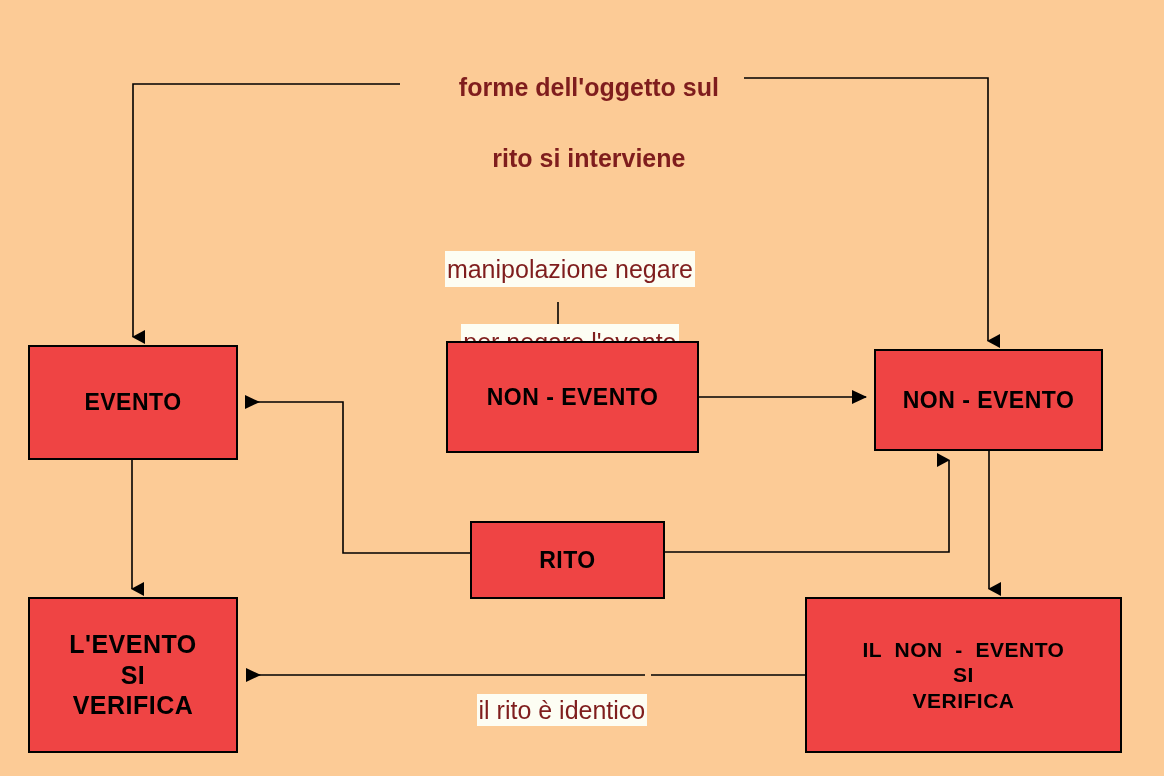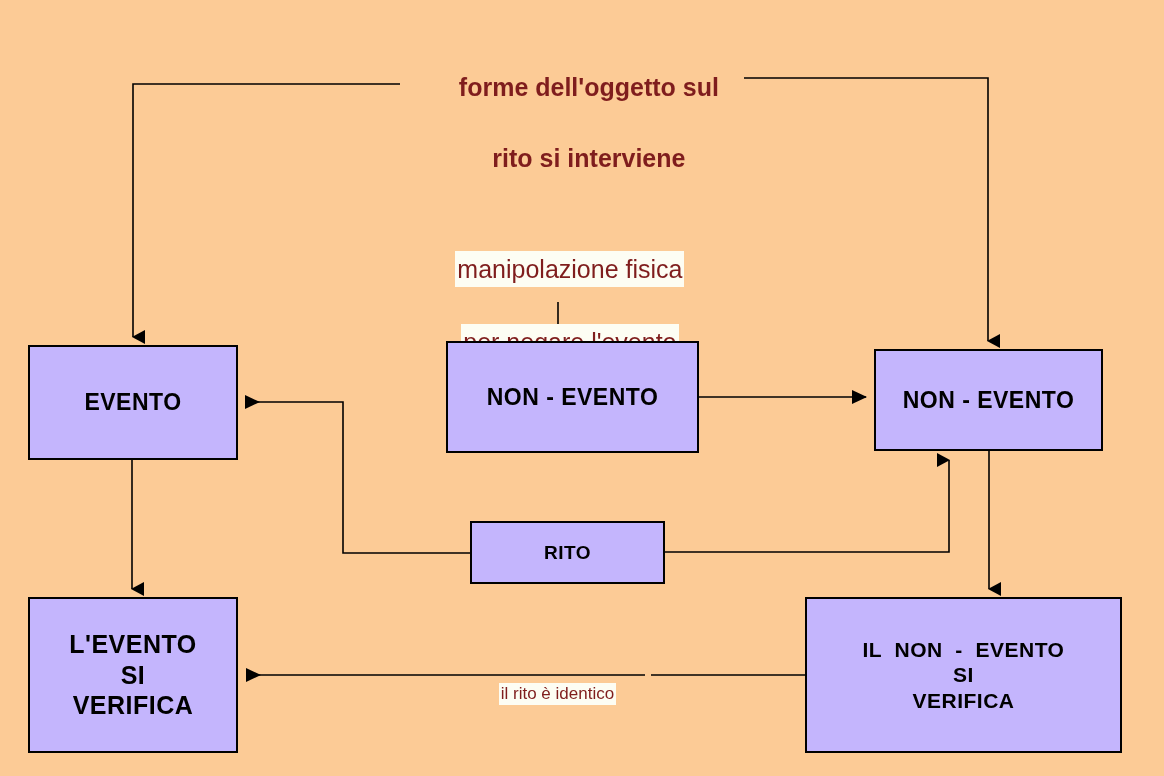--- a/index.html
+++ b/index.html
@@ -21,41 +21,41 @@
   #wires {
     position: absolute;
     left: 0;
     top: 0;
     width: 1164px;
     height: 776px;
     pointer-events: none;
   }
   .node {
     position: absolute;
-    background: #c4b5fd;
+    background: #ef4444;
     border: 2px solid #000000;
     box-sizing: border-box;
     display: flex;
     flex-direction: column;
     align-items: center;
     justify-content: center;
     text-align: center;
     color: #000000;
     font-weight: bold;
     letter-spacing: 0.5px;
   }
   .node .line {
     display: block;
     line-height: 1.22;
     white-space: pre;
   }
   #node-evento      { left: 28px;  top: 345px; width: 210px; height: 115px; font-size: 23px; }
   #node-non-evento-centro { left: 446px; top: 341px; width: 253px; height: 112px; font-size: 23px; }
   #node-non-evento-destra { left: 874px; top: 349px; width: 229px; height: 102px; font-size: 23px; }
-  #node-rito        { left: 470px; top: 521px; width: 195px; height: 63px;  font-size: 19px; }
+  #node-rito        { left: 470px; top: 521px; width: 195px; height: 78px;  font-size: 23px; }
   #node-evento-si-verifica { left: 28px;  top: 597px; width: 210px; height: 156px; font-size: 25px; text-align: right; }
   #node-non-evento-si-verifica { left: 805px; top: 597px; width: 317px; height: 156px; font-size: 21px; }
 
   .freetext {
     position: absolute;
     color: #7f1d1d;
     text-align: center;
     white-space: pre;
   }
   .freetext .line {
@@ -77,21 +77,21 @@
     left: 398px;
     top: 214px;
     width: 316px;
     font-size: 25px;
     line-height: 1.46;
   }
   #rito-identico-note {
     left: 445px;
     top: 661px;
     width: 206px;
-    font-size: 17px;
+    font-size: 25px;
     line-height: 1.3;
   }
 </style>
 </head>
 <body>
 
 <div id="stage">
 
   <svg id="wires" viewBox="0 0 1164 776">
     <defs>
@@ -128,21 +128,21 @@
     <path d="M 645,675 L 247,675" fill="none" stroke="#000" stroke-width="1.6" marker-end="url(#ah-left)"></path>
     <path d="M 651,675 L 829,675" fill="none" stroke="#000" stroke-width="1.6" marker-end="url(#ah-right)"></path>
   </svg>
 
   <div class="freetext" id="title-note">
     <span class="line">forme dell'oggetto sul</span><br>
     <span class="line">rito si interviene</span>
   </div>
 
   <div class="freetext hl" id="manipolazione-note">
-    <span class="line">manipolazione fisica</span><br>
+    <span class="line">manipolazione negare</span><br>
     <span class="line">per negare l'evento</span>
   </div>
 
   <div class="freetext hl" id="rito-identico-note">
     <span class="line">il rito è identico</span>
   </div>
 
   <div class="node" id="node-evento">
     <span class="line">EVENTO</span>
   </div>

